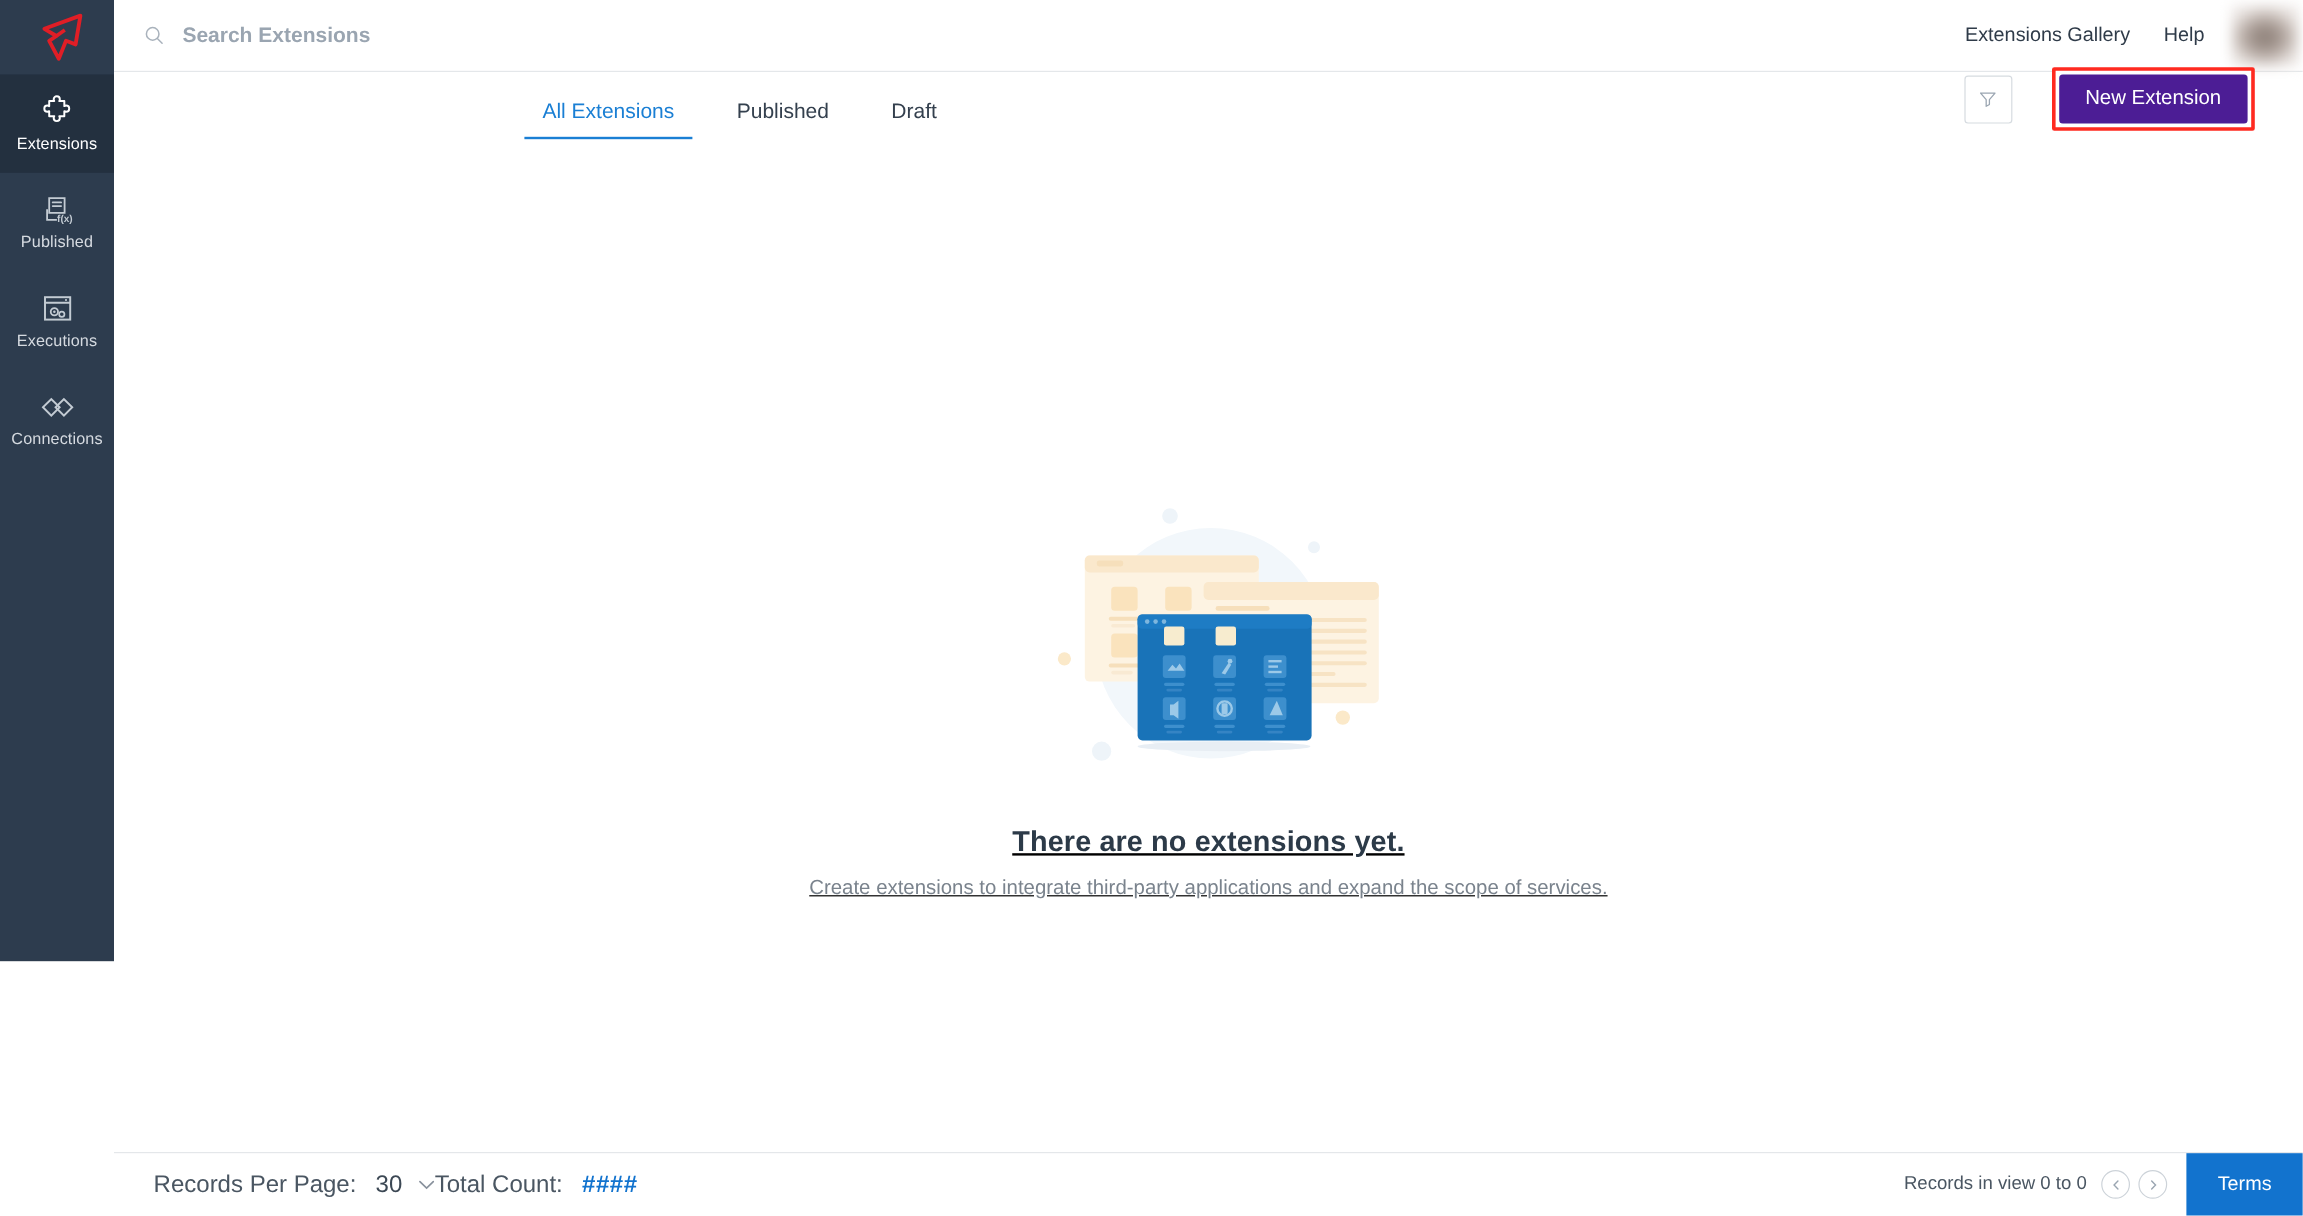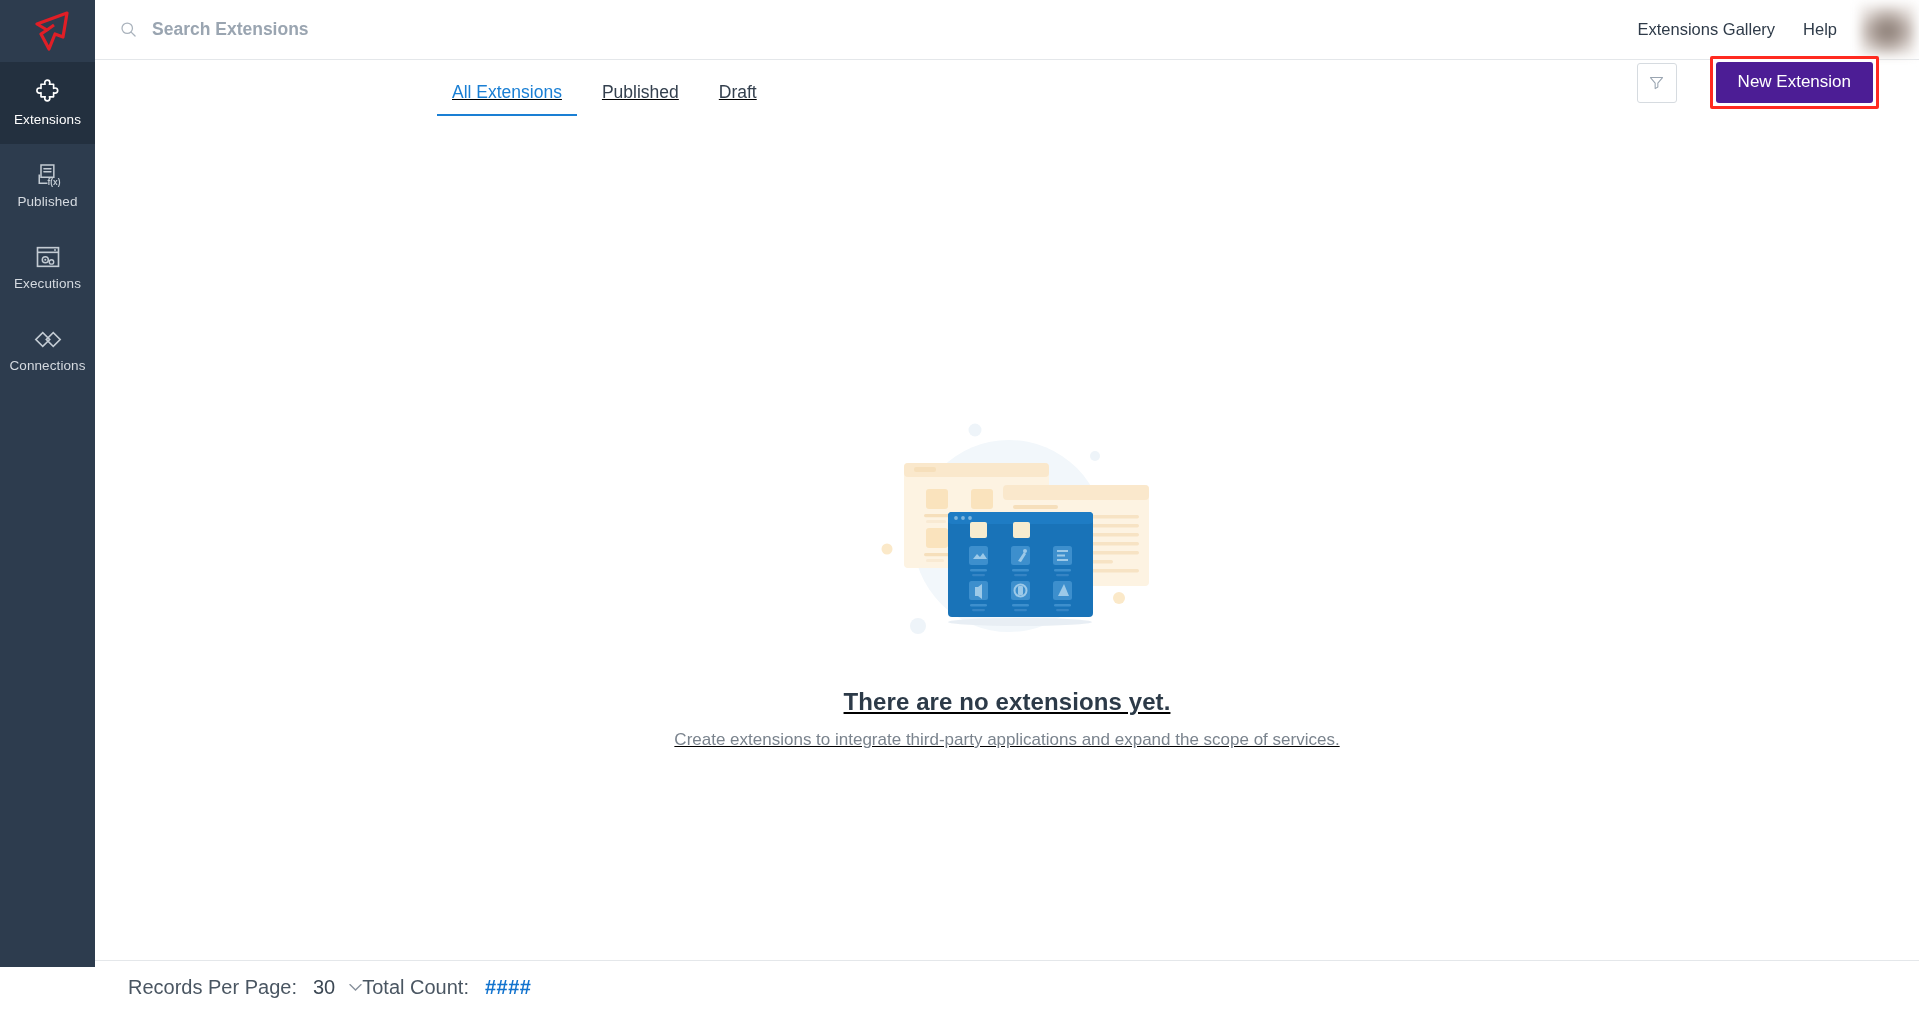--- a/index.html
+++ b/index.html
@@ -6,21 +6,21 @@
   html, body {
     width: 1919px; height: 1013px;
     font-family: "Liberation Sans", sans-serif;
     background: #ffffff;
     overflow: hidden;
   }
   .app { position: relative; width: 1919px; height: 1013px; display: flex; }
 
   
   .sidebar {
-    width: 95px; height: 967px;
+    width: 95px; height: 801px;
     background: #2d3c4e;
     flex: 0 0 95px;
     display: flex; flex-direction: column; align-items: center;
   }
   .logo-cell {
     width: 95px; height: 62px;
     display: flex; align-items: center; justify-content: center;
   }
   .nav-item {
     width: 95px; height: 82px;
@@ -67,21 +67,21 @@
       radial-gradient(ellipse 60% 55% at 50% 52%, #8d8078 0%, #9e918a 28%, #bdb2ac 55%, #ddd6d2 78%, #f0ecea 100%);
     filter: blur(5px);
   }
 
   
   .tabbar {
     height: 56px; flex: 0 0 56px;
     display: flex; align-items: flex-end; justify-content: space-between;
     padding: 0 40px 0 0; position: relative;
   }
-  .tabs { display: flex; align-items: flex-start; gap: 0; margin-left: 347px; text-decoration: underline; }
+  .tabs { display: flex; align-items: flex-start; gap: 12px; margin-left: 347px; }
   .tab {
     font-size: 17.5px; color: #34404e; padding: 0 10px 13px 10px;
     cursor: pointer; position: relative; white-space: nowrap;
   }
   .tab + .tab { margin-left: 20px; }
   .tab.active { color: #1a7fd4; }
   .tab.active::after {
     content: ""; position: absolute; left: -5px; right: -5px; bottom: 0;
     height: 2.5px; background: #1a7fd4;
   }
@@ -339,16 +339,30 @@
       <div class="footer-left">
         <span class="f-label">Records Per Page:</span>
         <span class="rpp-value">30</span>
         <svg class="chev" viewBox="0 0 14 9">
           <path d="M1 1.4L7 7.2 13 1.4" fill="none" stroke="#6b7684" stroke-width="1.5" stroke-linecap="round"></path>
         </svg>
         <span class="total-label">Total Count:</span>
         <span class="total-value">####</span>
       </div>
 
+      <div class="footer-right">
+        <span class="records-view">Records in view 0 to 0</span>
+        <div class="pager-btn">
+          <svg viewBox="0 0 10 10">
+            <path d="M6.6 1.2L3 5l3.6 3.8" fill="none" stroke="#9aa5b1" stroke-width="1.3" stroke-linecap="round"></path>
+          </svg>
+        </div>
+        <div class="pager-btn">
+          <svg viewBox="0 0 10 10">
+            <path d="M3.4 1.2L7 5l-3.6 3.8" fill="none" stroke="#9aa5b1" stroke-width="1.3" stroke-linecap="round"></path>
+          </svg>
+        </div>
+        <button class="terms-btn">Terms</button>
+      </div>
     </footer>
 
   </div>
 </div>
 
 </body></html>

